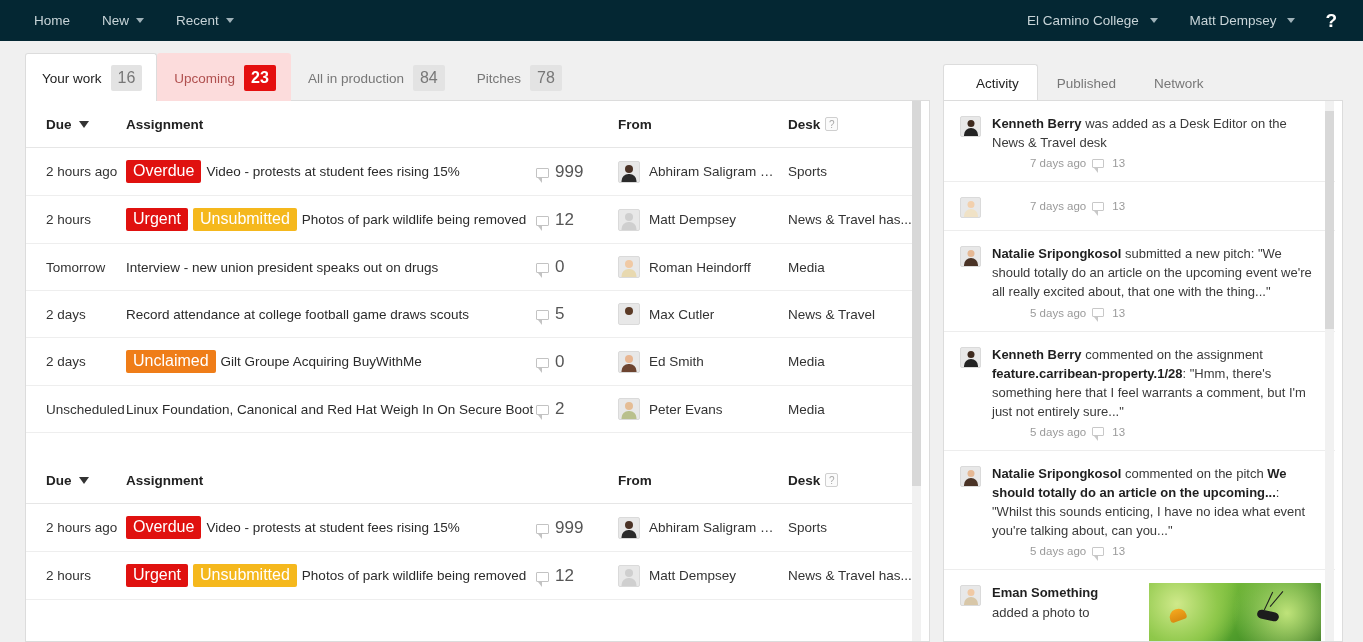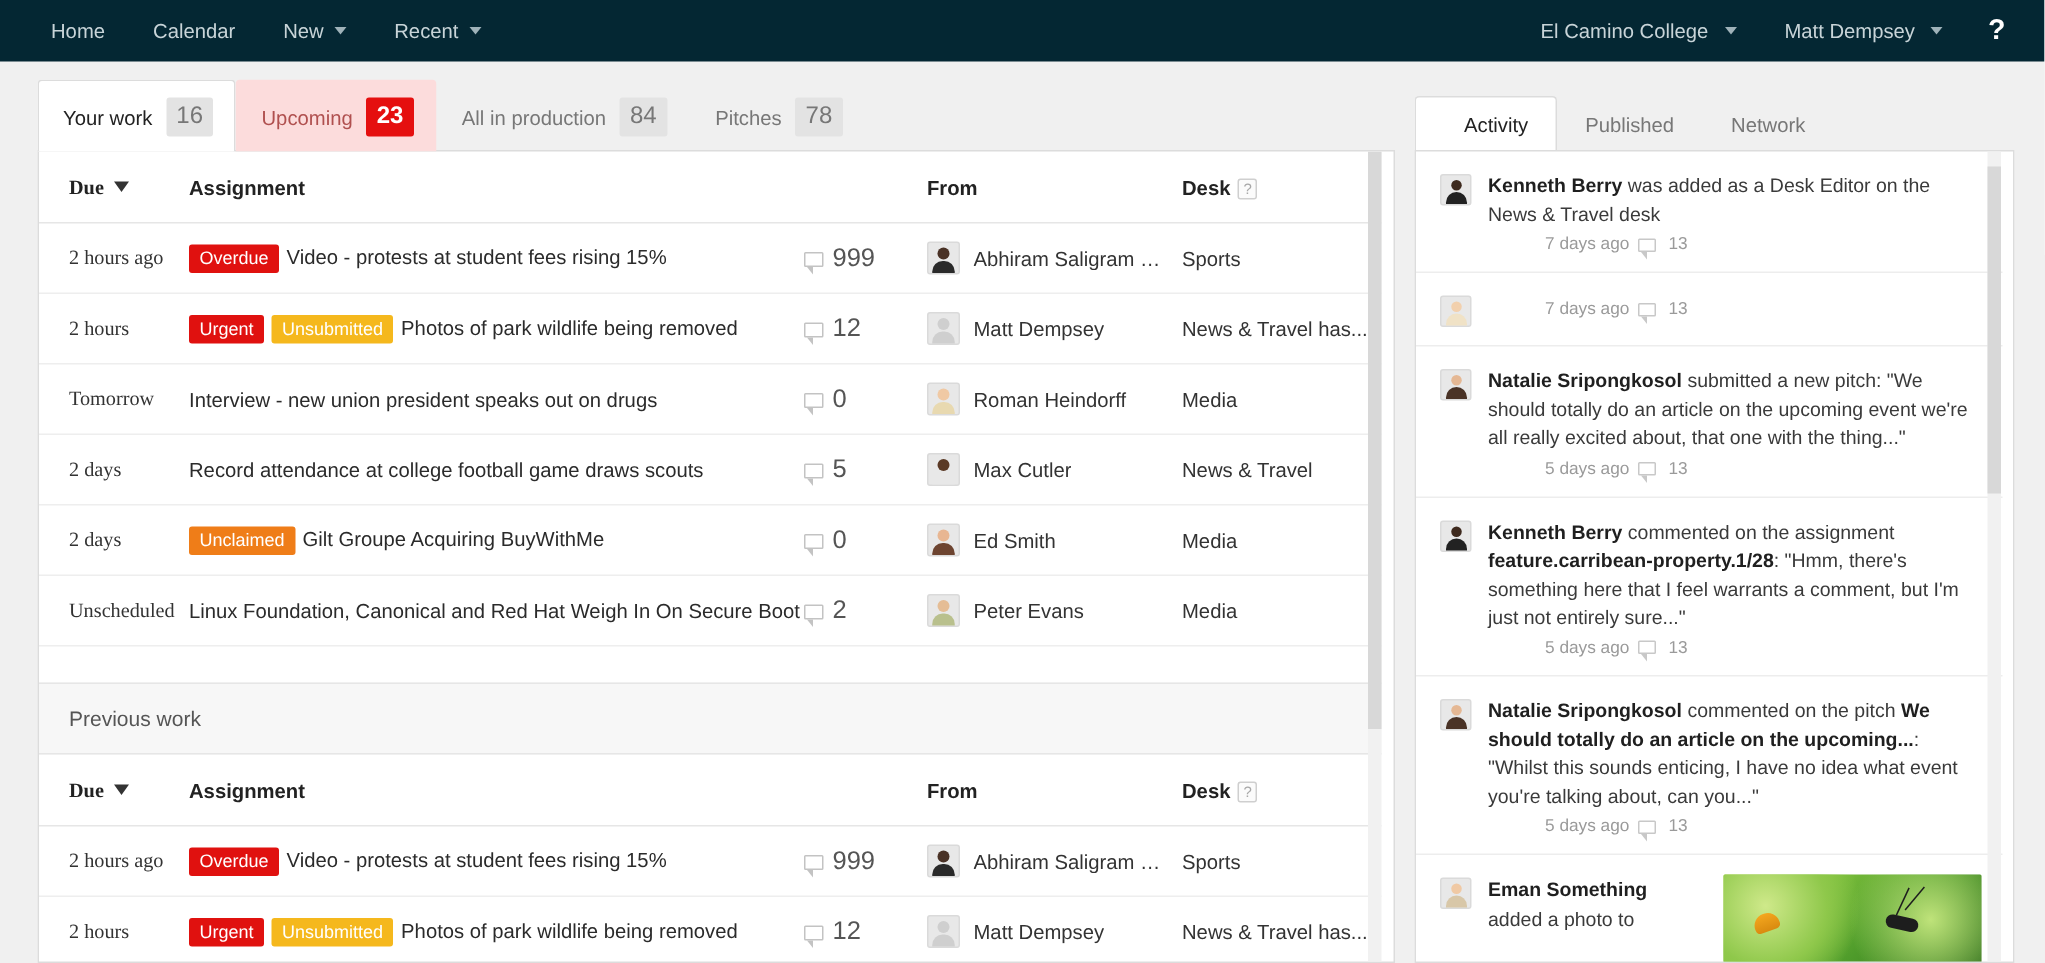--- a/index.html
+++ b/index.html
@@ -73,21 +73,21 @@
   table.work { width: 895px; border-collapse: collapse; table-layout: fixed; }
   table.work th {
     text-align: left; font-size: 13.5px; color: #222; font-weight: bold;
     padding: 16px 0 15px 0; border-bottom: 1px solid #e6e6e6;
   }
   table.work td {
     font-size: 13.5px; color: #333;
     padding: 12px 0; border-bottom: 1px solid #eeeeee;
     vertical-align: middle; white-space: nowrap; overflow: hidden;
   }
-  .c-due   { width: 100px; padding-left: 20px !important; font-family: Liberation Serif, serif; }
+  .c-due   { width: 100px; padding-left: 20px !important; }
   .c-asg   { width: 410px; }
   .c-cmt   { width: 82px; }
   .c-from  { width: 170px; }
   .c-desk  { width: 133px; }
 
   th.c-due { padding-left: 20px !important; }
   .sort-caret {
     display: inline-block; width: 0; height: 0;
     border-left: 5px solid transparent;
     border-right: 5px solid transparent;
@@ -97,21 +97,21 @@
   .qmark {
     display: inline-block; width: 13px; height: 14px;
     border: 1px solid #cfcfcf; border-radius: 2px;
     color: #a8a8a8; font-size: 10px; font-weight: normal;
     text-align: center; line-height: 13px; margin-left: 5px;
     vertical-align: 1px; background: #fbfbfb;
   }
 
   .due-red { color: #d9534f; }
   .badge {
-    display: inline-block; color: #fff; font-size: 12px;
+    display: inline-block; color: #fff; font-size: 16px;
     padding: 3px 7px 4px 7px; margin-right: 5px;
     border-radius: 2px; line-height: 1;
   }
   .badge.overdue { background: #e0110f; }
   .badge.urgent { background: #e0110f; }
   .badge.unsubmitted { background: #f5b81d; }
   .badge.unclaimed { background: #ef7d18; }
   .asg-title { color: #2b2b2b; }
 
   .cmt-cell { color: #555; }
@@ -223,21 +223,20 @@
   }
   .photo-thumb .ant1 { right: 52px; top: 8px; transform: rotate(25deg); }
   .photo-thumb .ant2 { right: 44px; top: 6px; transform: rotate(40deg); }
 </style>
 </head>
 <body>
 
 <div class="topnav">
   <div class="nav-left">
       <div class="nav-item"><span>Home</span></div>
-      <div class="nav-item"><span>Calendar</span></div>
       <div class="nav-item"><span>New</span><span class="caret"></span></div>
       <div class="nav-item"><span>Recent</span><span class="caret"></span></div>
     </div>
   <div class="nav-right">
     <div class="nav-item">
       <span>El Camino College</span>
       <span class="caret"></span>
     </div>
     <div class="nav-item">
       <span>Matt Dempsey</span>
@@ -372,21 +371,20 @@
                       <span class="body" style="background:#b9c08d"></span>
                     </span>
                     <span class="from-name">Peter Evans</span>
                   </span>
                 </td>
                 <td class="c-desk">Media</td>
               </tr>
             </tbody>
           </table>
           <div style="height:24px"></div>
-          <div class="section-head">Previous work</div>
           <table class="work">
             <colgroup>
               <col class="c-due">
               <col class="c-asg">
               <col class="c-cmt">
               <col class="c-from">
               <col class="c-desk">
             </colgroup>
             <tbody>
               <tr>

